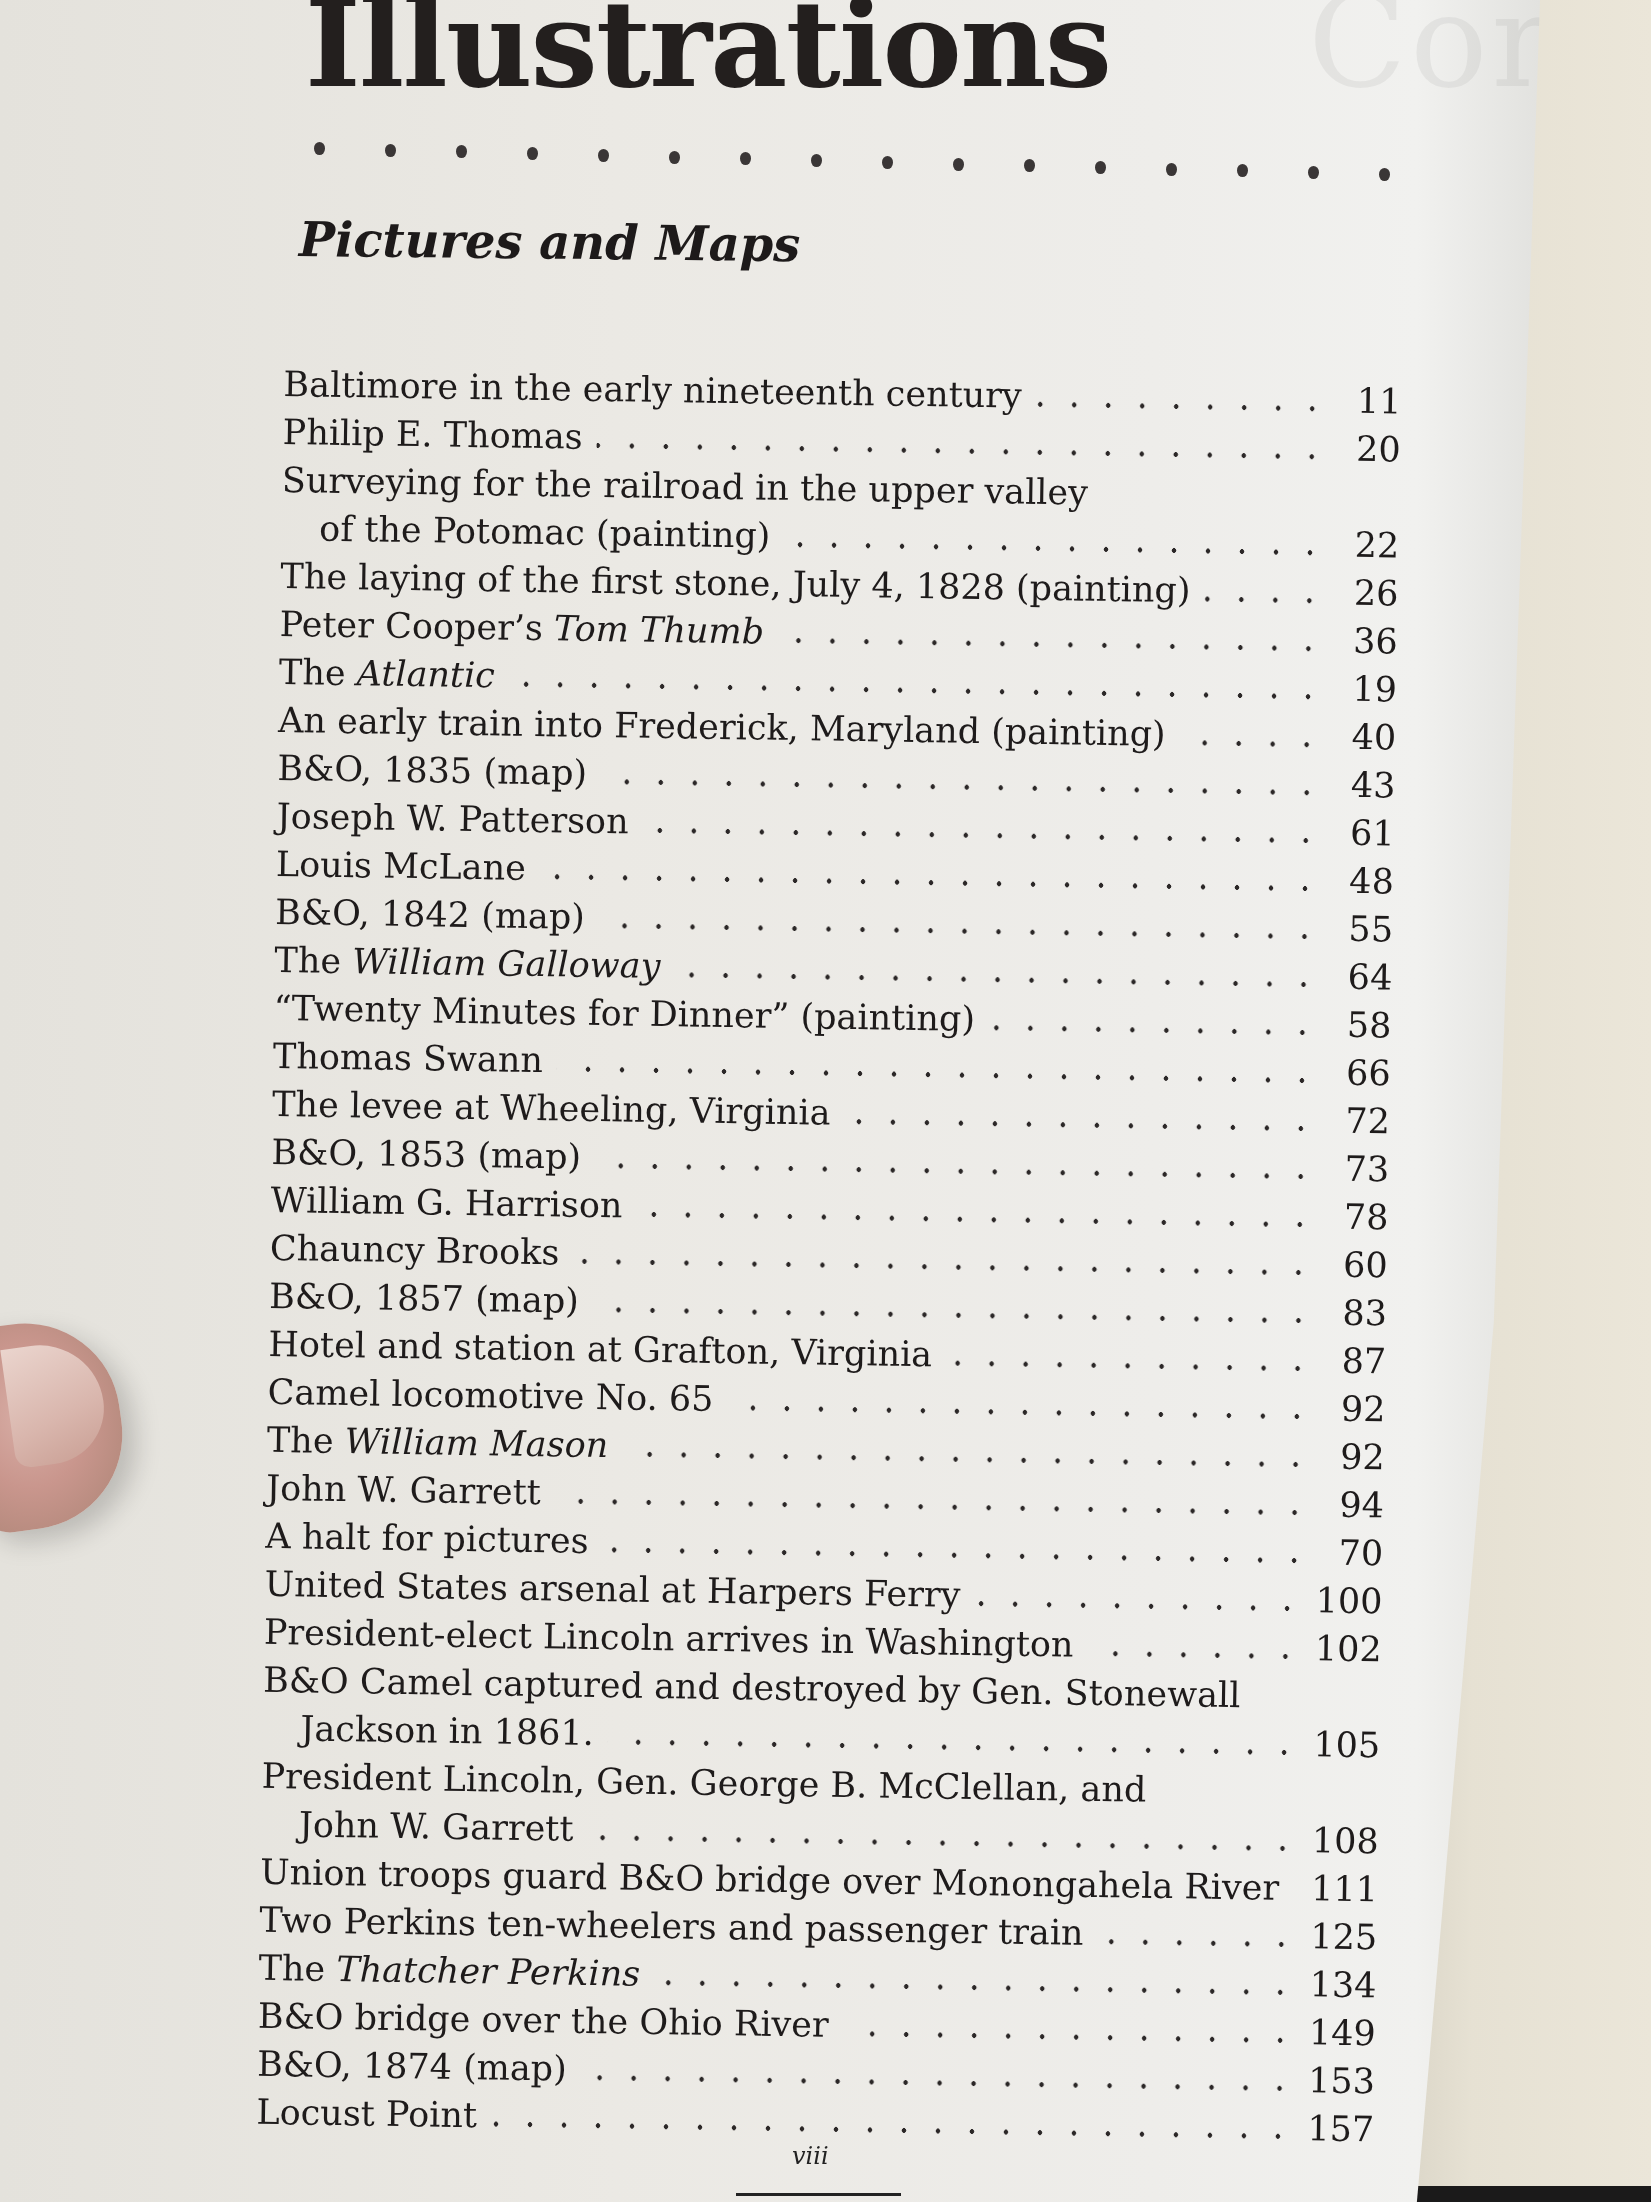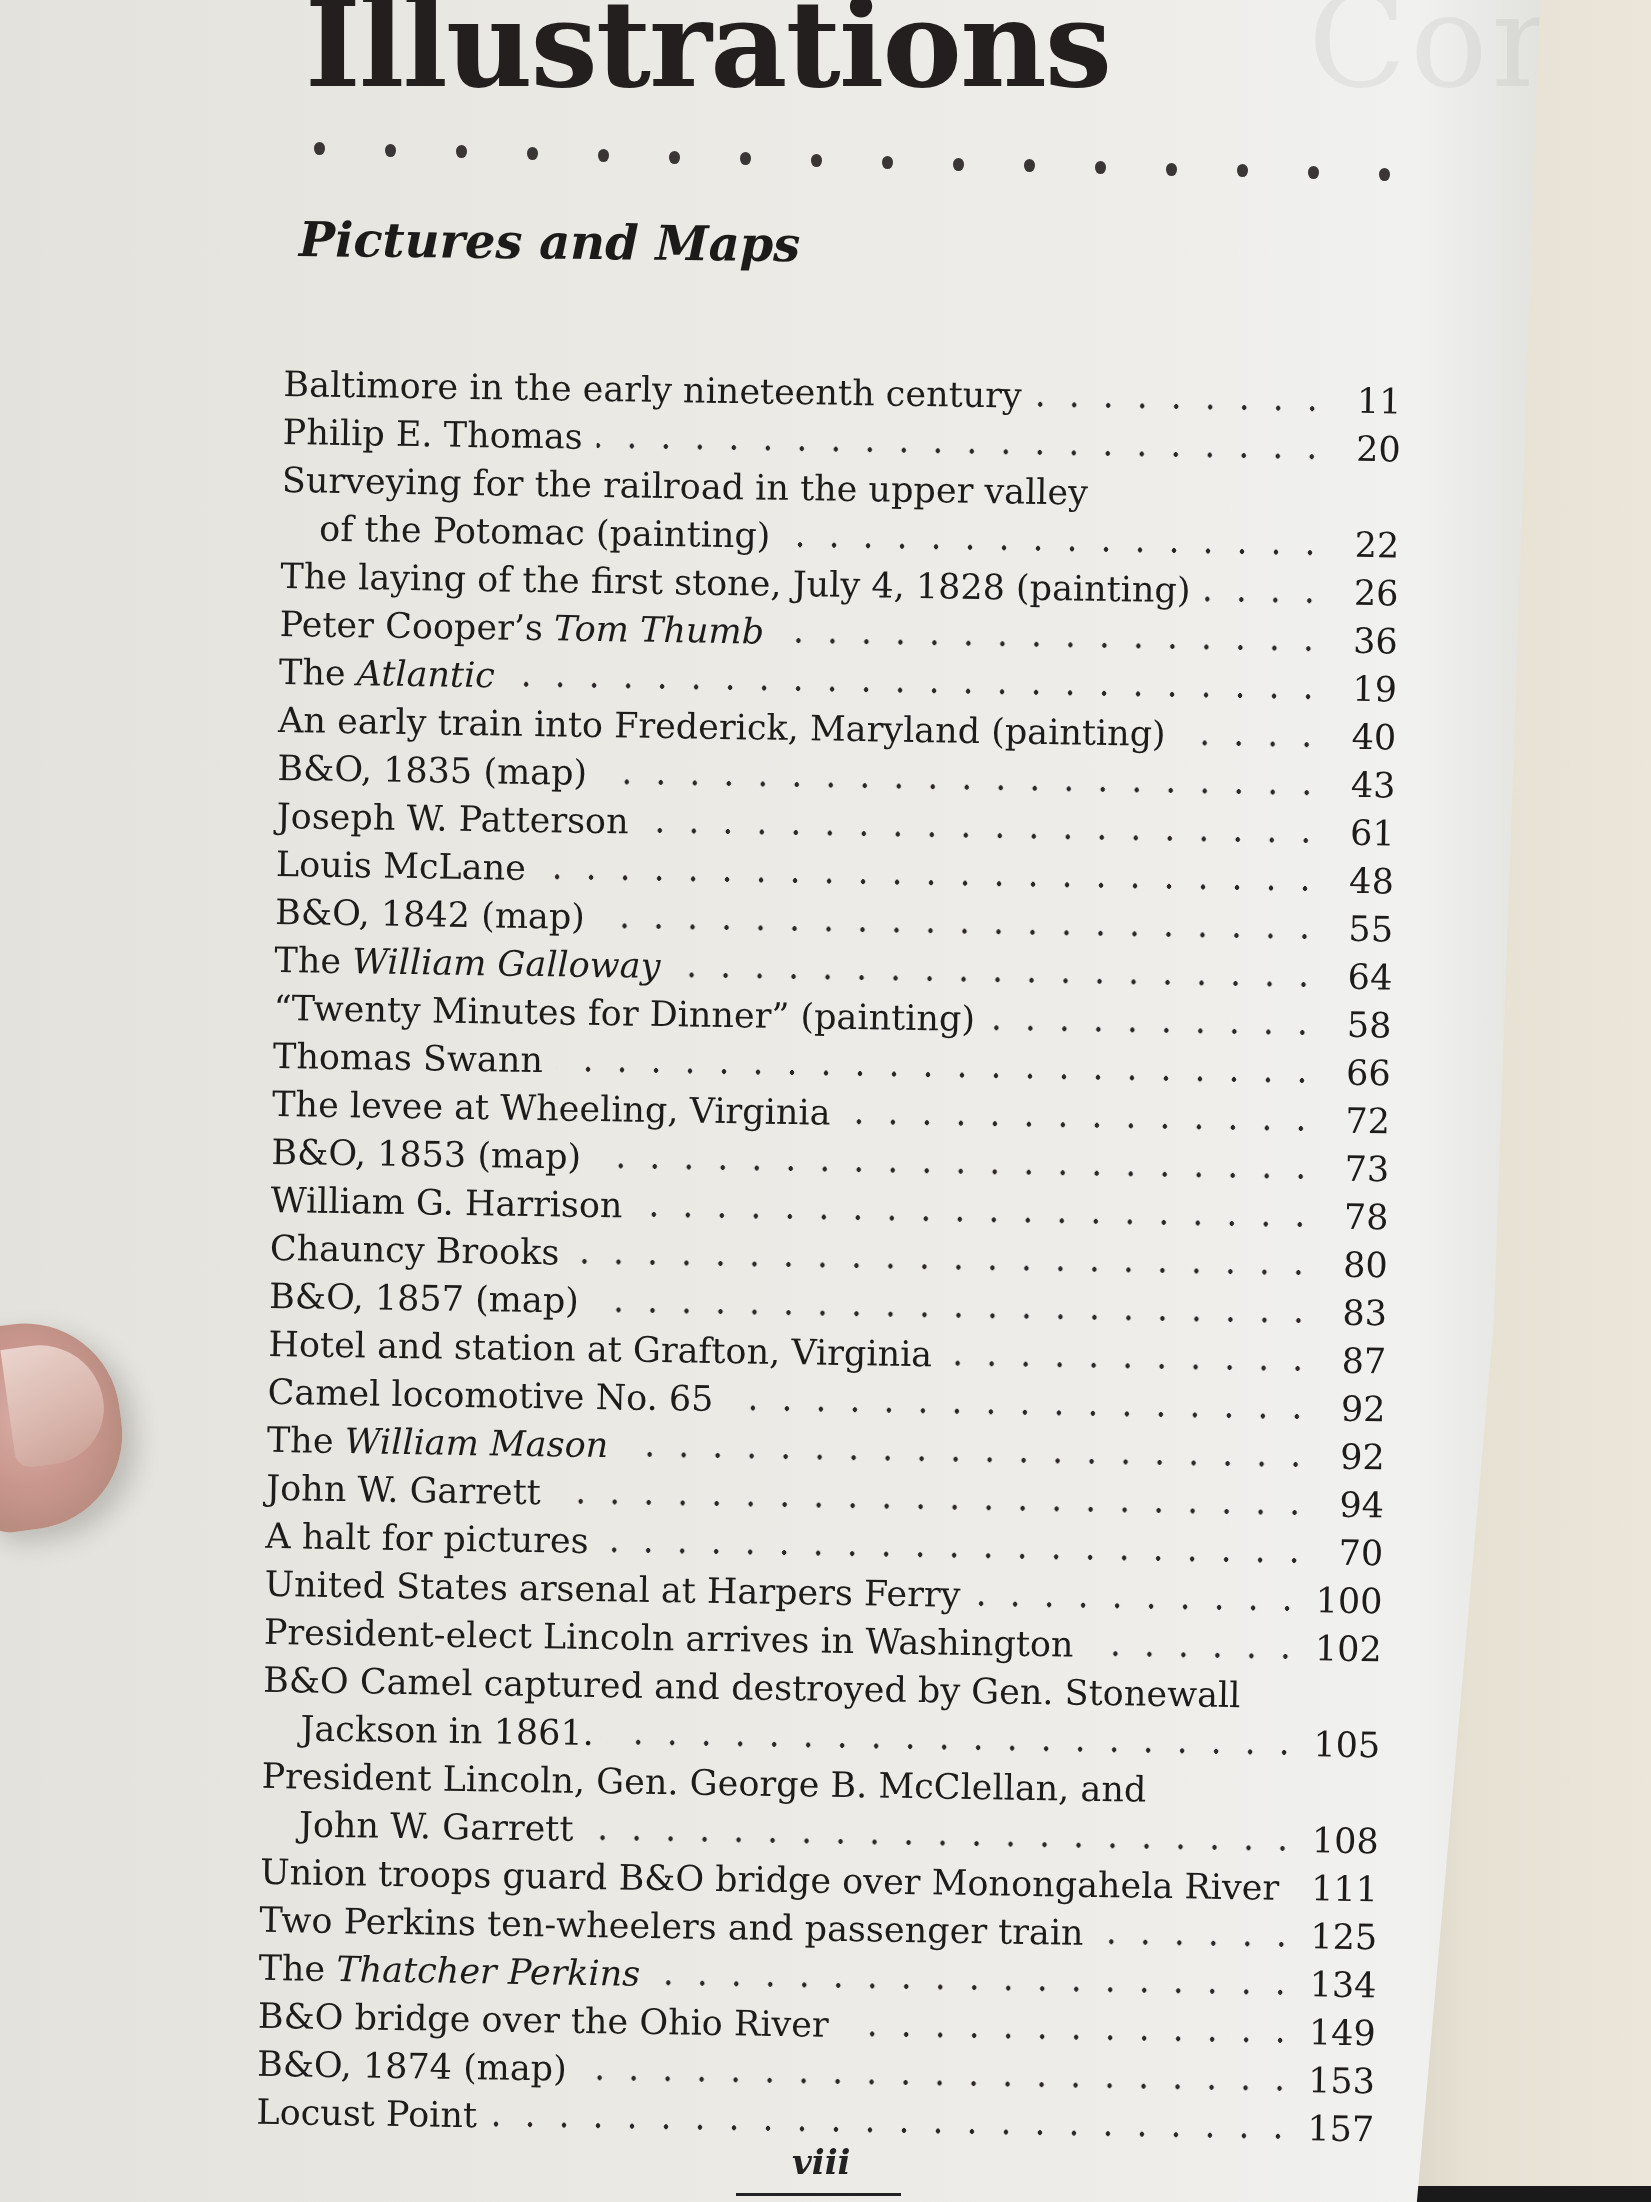--- a/index.html
+++ b/index.html
@@ -52,21 +52,21 @@
     .entry.indent .label { padding-left:38px; }
     .entry .leader {
       flex:1; height:5.2px; margin:0 12px 6.9px 5.2px;
       background-image:radial-gradient(circle,#2b2727 2.2px,transparent 2.6px);
       background-size:34px 5.2px; background-repeat:repeat-x; background-position:right;
     }
     .entry .page-num { min-width:60px; text-align:right; }
     .entry.wrap-line .leader { visibility:hidden; }
     .entry em { font-style:italic; }
     .folio {
-      position:absolute; left:792px; top:2142px; font-size:34px; font-style:italic; color:#222;font-weight:bold;
+      position:absolute; left:792px; top:2142px; font-size:24px; font-style:italic; color:#222;
     }
     .folio-rule {
       position:absolute; left:736px; top:2193px; width:165px; height:2.6px; background:#222;
     }
     .thumb {
       position:absolute; left:-34px; top:1321px; width:155px; height:206px;
       border-radius:0 95px 95px 34px;
       background:radial-gradient(ellipse at 40% 45%,#d8aea6 0%,#c9968d 45%,#b58a7d 80%,#9d7a6c 100%);
       box-shadow:12px 12px 26px rgba(0,0,0,0.18);
       transform:rotate(-8deg);
@@ -197,21 +197,21 @@
         <span class="page-num">73</span>
       </div>
       <div class="entry">
         <span class="label">William G. Harrison</span>
         <span class="leader"></span>
         <span class="page-num">78</span>
       </div>
       <div class="entry">
         <span class="label">Chauncy Brooks</span>
         <span class="leader"></span>
-        <span class="page-num">80</span>
+        <span class="page-num">60</span>
       </div>
       <div class="entry">
         <span class="label">B&amp;O, 1857 (map)</span>
         <span class="leader"></span>
         <span class="page-num">83</span>
       </div>
       <div class="entry">
         <span class="label">Hotel and station at Grafton, Virginia</span>
         <span class="leader"></span>
         <span class="page-num">87</span>

